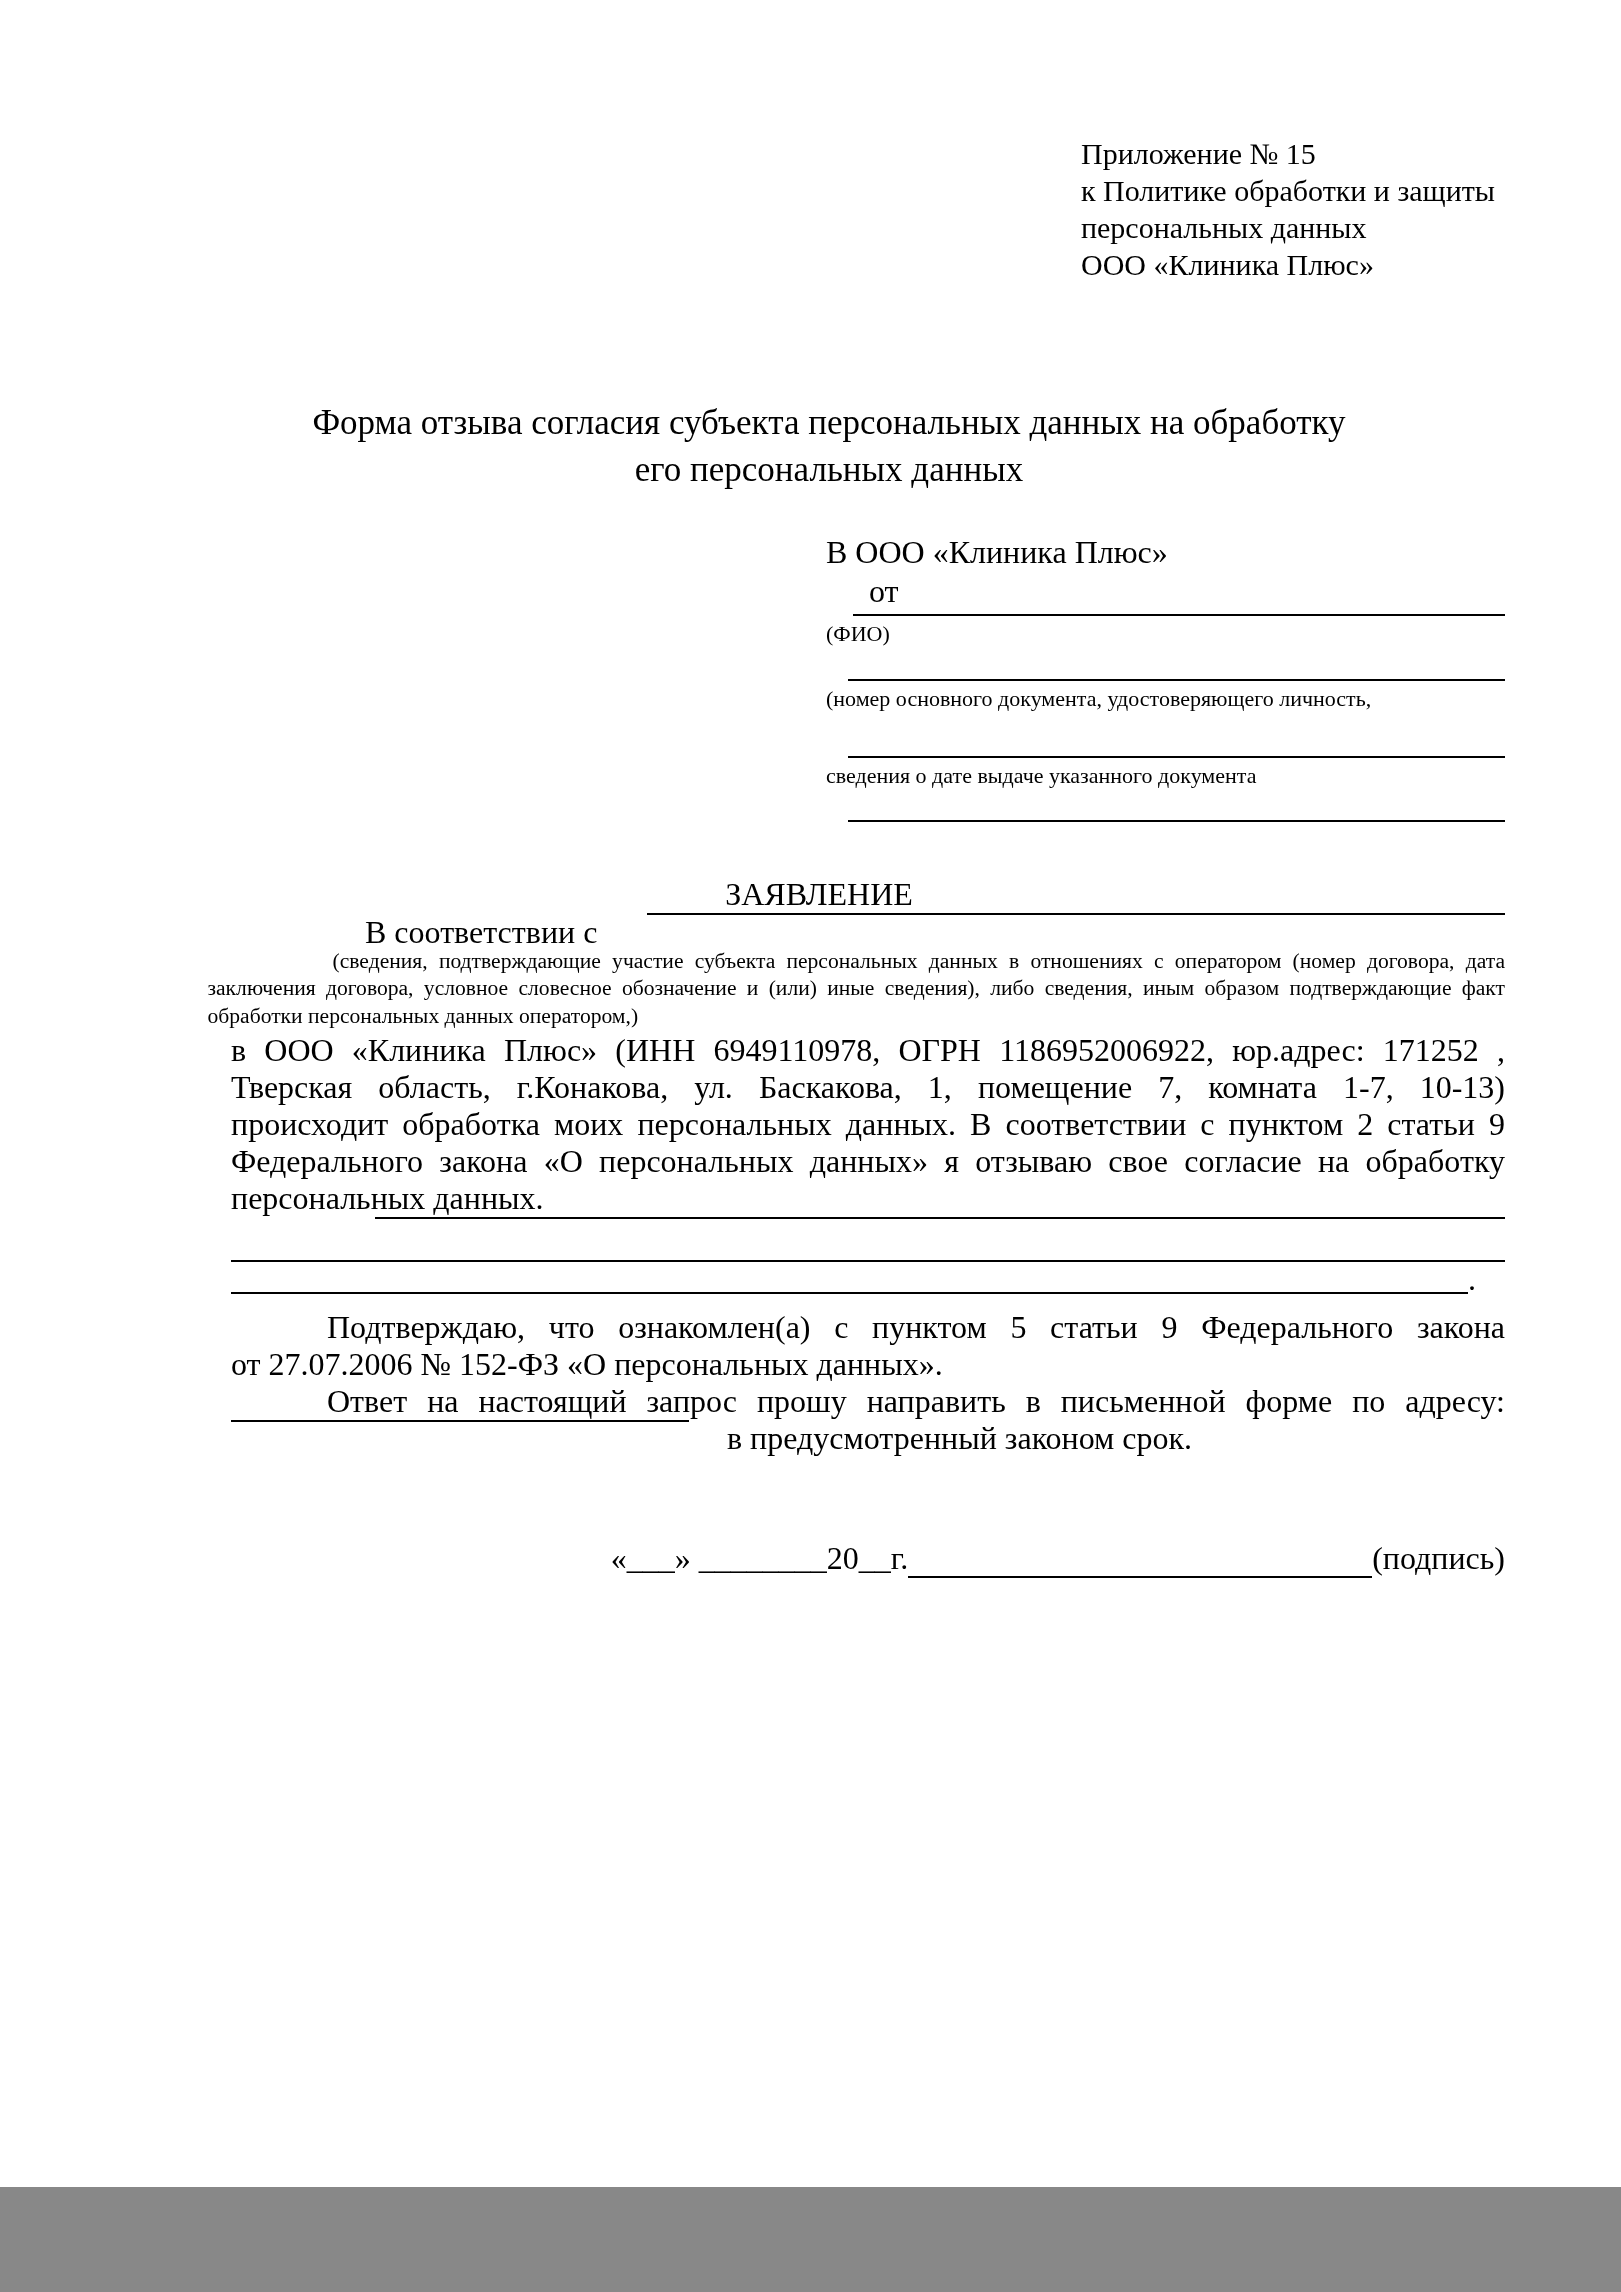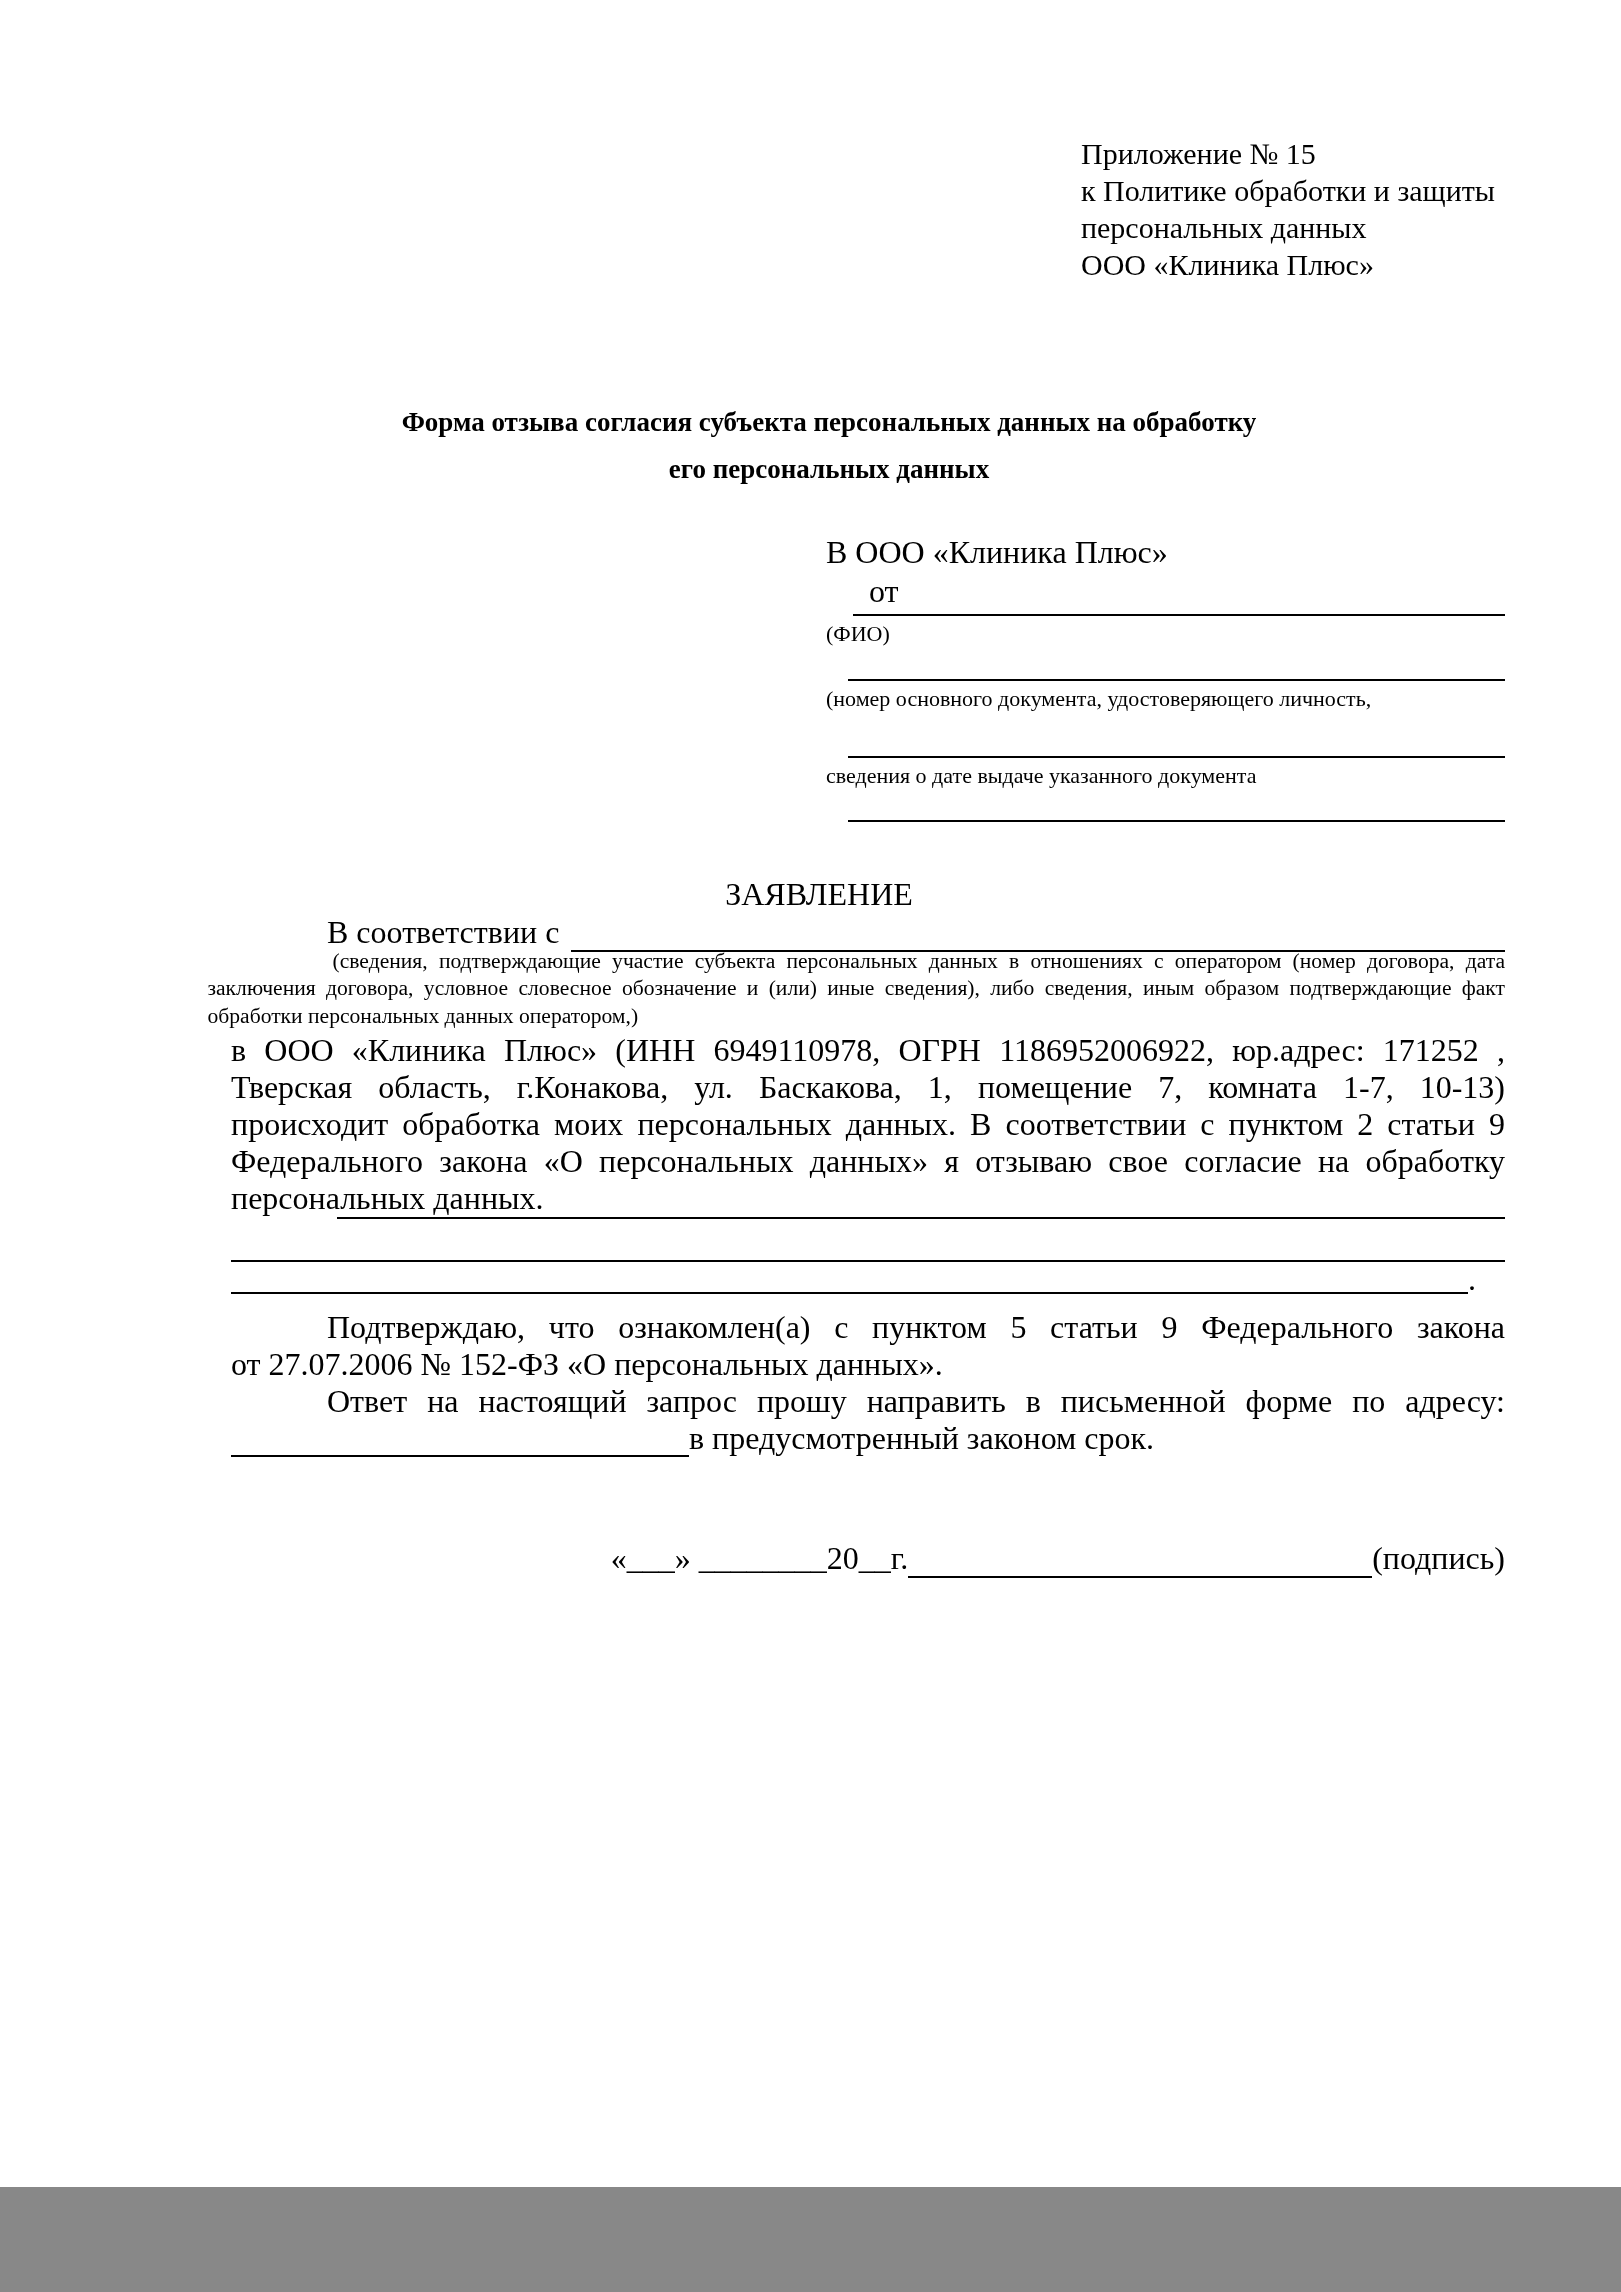--- a/index.html
+++ b/index.html
@@ -12,38 +12,38 @@
     position:relative; margin:0 auto; overflow:hidden;
   }
   .content { padding:135px 116px 0 231px; }
 
   
   .apdx { margin-left:850px; font-size:30px; line-height:37px; }
 
   
   .title {
     margin-top:116px; padding-right:78px;
-    text-align:center; font-weight:bold;
-    font-size:27px; line-height:47px;
+    text-align:center; font-weight:normal;
+    font-size:35px; line-height:47px;
   }
 
   
   .addr { margin-top:40px; margin-left:595px; }
   .addr .to   { line-height:39px; }
   .addr .from { line-height:39px; margin-left:43px; }
   .uline { height:0; border-bottom:2.9px solid #000; }
   .u1 { margin-left:26.5px; margin-top:2.9px; }
   .u2 { margin-left:21.6px; margin-top:32px; }
   .u3 { margin-left:21.6px; margin-top:44px; }
   .u4 { margin-left:21.6px; margin-top:30px; }
   .cap { font-size:22px; line-height:27.4px; margin-top:3.9px; }
 
   
   .zayav { margin-top:54px; padding-right:98px; text-align:center; }
-  .row { display:flex; align-items:flex-end; line-height:39px; }
+  .row { display:flex; align-items:flex-start; line-height:39px;gap:38px; }
   .spacer { flex:0 0 96px; }
   .fill { flex:1 1 auto; border-bottom:2.9px solid #000; }
   .intro { margin-top:0; }
   .fine { margin-left:-23.5px; margin-top:-3.9px; font-size:21.6px; line-height:27.4px; }
   .fine .fl1 { padding-left:125px; }
   .jl { text-align:justify; text-align-last:justify; white-space:nowrap; }
   .pl { text-align:left; }
   .bodytext { margin-top:2px; }
   .reason { line-height:37px; }
   .reason .txt { word-spacing:5.9px; }

